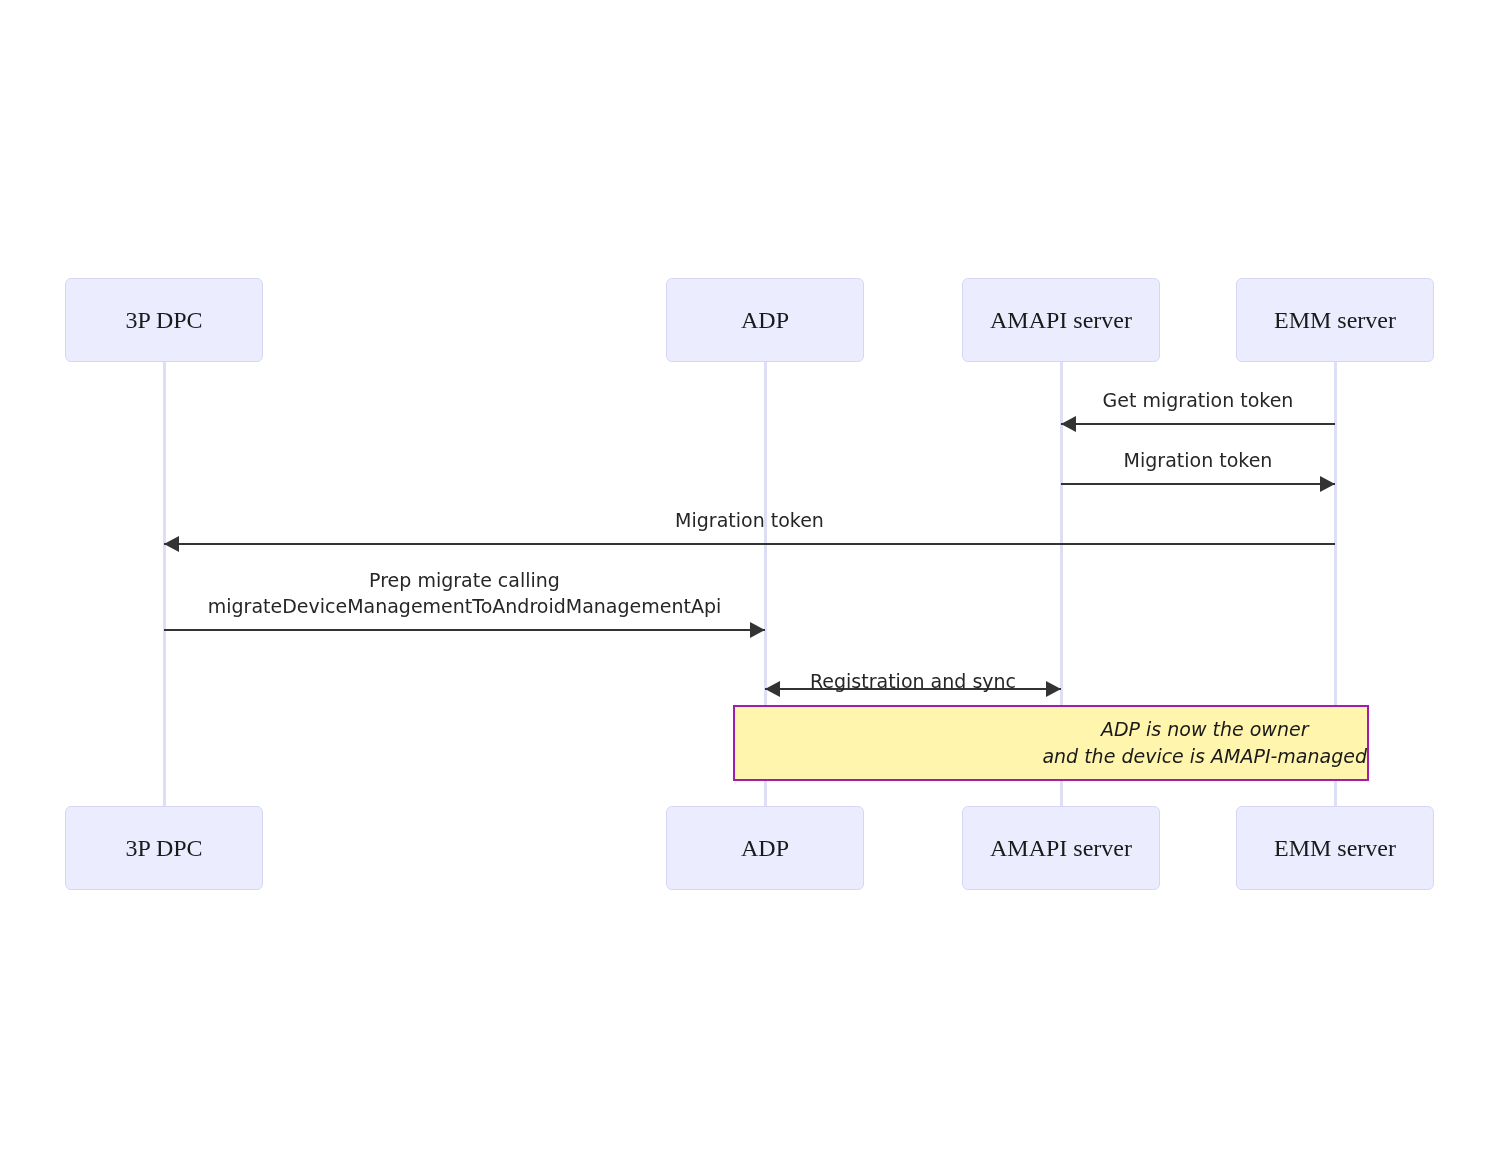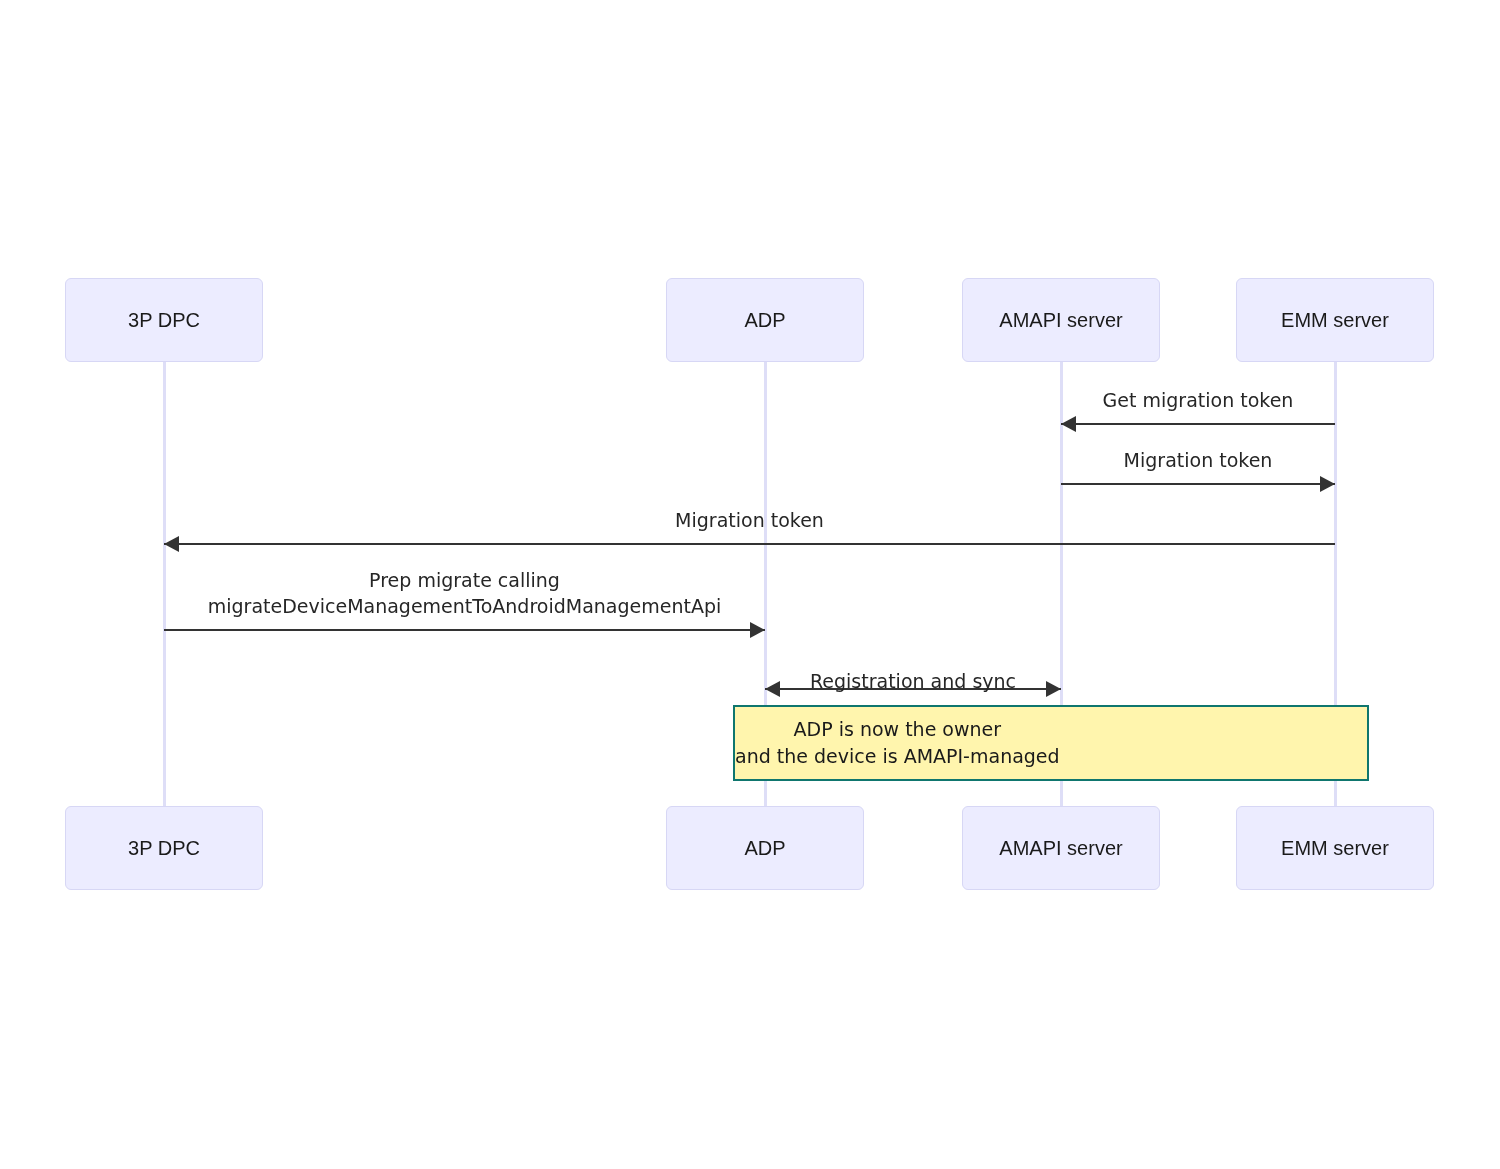--- a/index.html
+++ b/index.html
@@ -25,23 +25,23 @@
     position: absolute;
     background: #ECECFF;
     border: 1px solid #D7D7F5;
     border-radius: 6px;
     box-sizing: border-box;
     display: flex;
     align-items: center;
     justify-content: center;
   }
   .participant-label {
-    font-size: 20px;
+    font-size: 24px;
     color: #1a1a1a;
-    font-family: Liberation Sans, sans-serif;
+    font-family: Liberation Serif, serif;
     white-space: nowrap;
   }
   .lifeline {
     position: absolute;
     width: 3px;
     background: #DEDEF7;
   }
   .msg-line {
     position: absolute;
     height: 2px;
@@ -65,26 +65,27 @@
     font-size: 19px;
     color: #262626;
     text-align: center;
     line-height: 26px;
     white-space: pre-line;
     font-family: "DejaVu Sans", "Liberation Sans", sans-serif;
   }
   .note-box {
     position: absolute;
     background: #FFF5AD;
-    border: 2px solid #0f766e;
+    border: 2px solid #a21caf;
     box-sizing: border-box;
     display: flex;
     align-items: center;
-    justify-content: flex-start;
+    justify-content: flex-end;
     text-align: center;
+    font-style: italic;
   }
   .note-text {
     font-size: 19px;
     color: #1a1a1a;
     line-height: 27px;
     white-space: pre-line;
     font-family: "DejaVu Sans", "Liberation Sans", sans-serif;
   }
 </style>
 </head>

